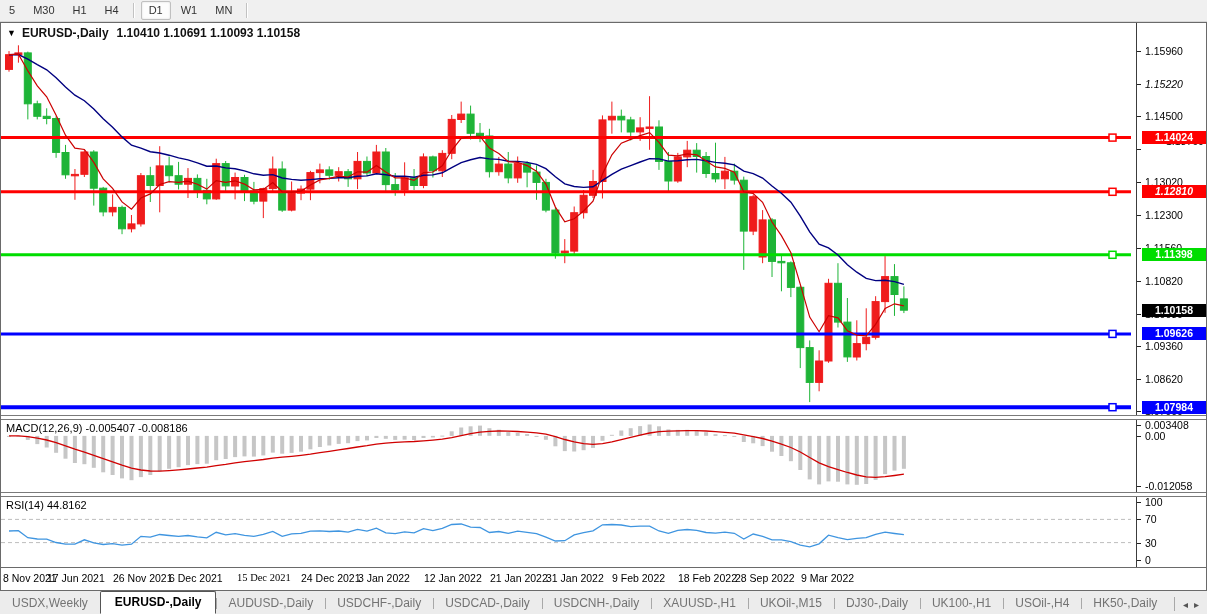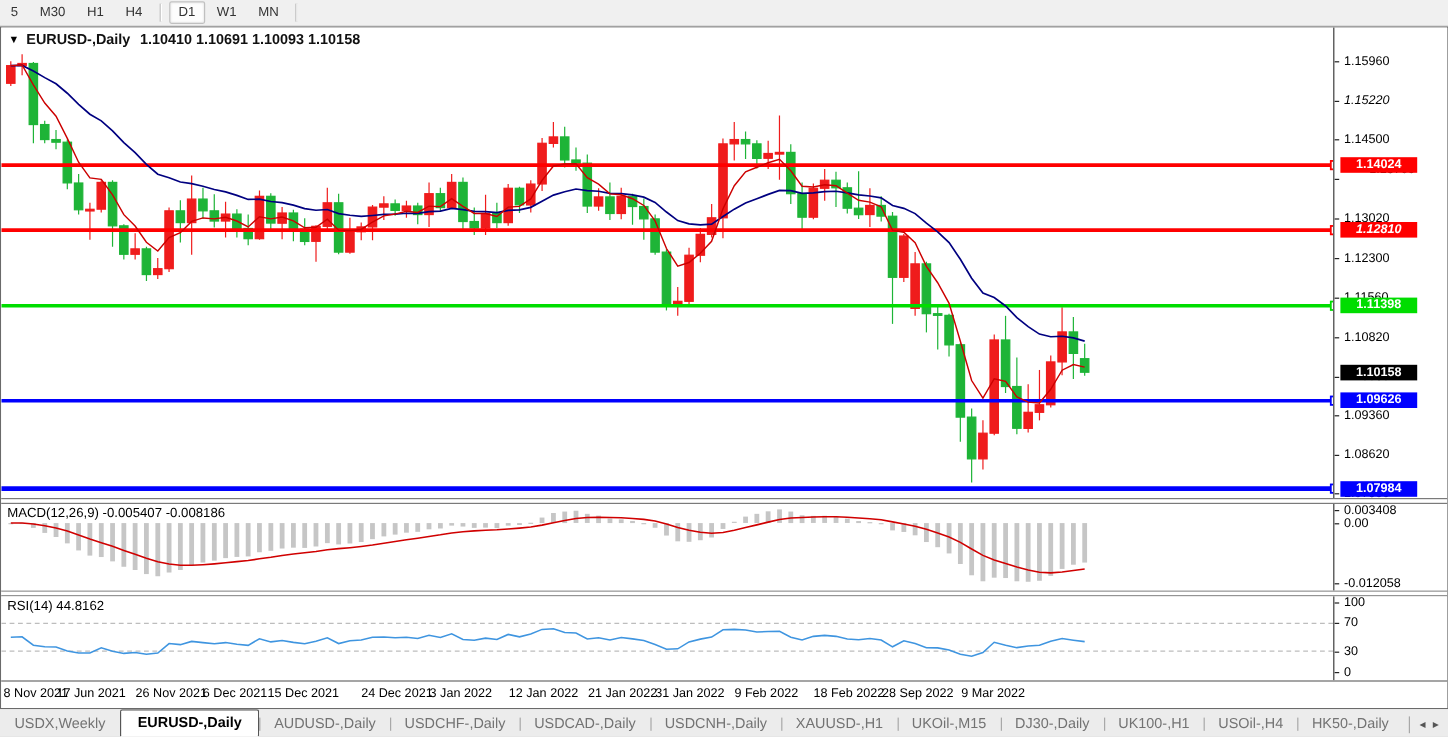--- a/index.html
+++ b/index.html
@@ -11,21 +11,21 @@
   .tf-btn.active{background:#fdfdfd;border:1px solid #c0c0c0;box-shadow:inset 0 0 2px #d8d8d8;}
   .tf-sep{width:1px;height:15px;background:#c2c2c2;margin:0 5px;border-right:1px solid #fff;}
   
   .chartwin{border:1px solid #6a6a6a;background:#fff;flex:0 0 auto;}
   .row{display:flex;position:relative;}
   .row-main{height:392px;}
   .row-macd{height:72px;}
   .row-rsi{height:70px;}
   .pane{position:relative;flex:1;overflow:hidden;background:#fff;}
   .pane svg{position:absolute;left:0;top:0;}
-  .axis{width:95px;position:relative;border-left:1px solid #3c3c3c;background:#fff;box-sizing:border-box;overflow:hidden;}
+  .axis{width:70px;position:relative;border-left:1px solid #3c3c3c;background:#fff;box-sizing:border-box;overflow:hidden;}
   .ptick{position:absolute;left:0;width:4px;height:1px;background:#222;}
   .alabel{position:absolute;left:8px;font-size:10.5px;color:#000;white-space:nowrap;}
   .badge{position:absolute;left:5px;width:64px;height:13px;line-height:13px;font-size:10.5px;font-weight:700;color:#fff;text-align:center;}
   .title-row{position:absolute;left:6px;top:3px;font-size:12px;font-weight:700;color:#111;display:flex;align-items:center;gap:8px;white-space:nowrap;}
   .tri{font-size:9px;margin-right:-2px;color:#000;}
   .plabel{position:absolute;left:5px;top:2px;font-size:11px;color:#000;white-space:nowrap;}
   .splitter{height:3px;background:#fff;border-top:1px solid #7a7a7a;border-bottom:1px solid #7a7a7a;box-sizing:content-box;}
   .datebar{height:23px;position:relative;background:#fff;border-top:1px solid #6a6a6a;box-sizing:border-box;overflow:hidden;}
   .dlabel{position:absolute;top:4px;font-size:10.5px;color:#000;white-space:nowrap;}
   
@@ -454,21 +454,21 @@
           <div class="ptick" style="top: 63px;"></div>
           <span class="alabel" style="top: 57px;">0</span>
         </div>
     </div>
 
     <div class="datebar" id="dateBar">
         <span class="dlabel" style="left: 2px;">8 Nov 2021</span>
         <span class="dlabel" style="left: 46px;">17 Jun 2021</span>
         <span class="dlabel" style="left: 112px;">26 Nov 2021</span>
         <span class="dlabel" style="left: 168px;">6 Dec 2021</span>
-        <span class="dlabel" style="left: 222px;">15 Dec 2021</span>
+        <span class="dlabel" style="left: 236px; font-family: Liberation Serif, serif;">15 Dec 2021</span>
         <span class="dlabel" style="left: 300px;">24 Dec 2021</span>
         <span class="dlabel" style="left: 357px;">3 Jan 2022</span>
         <span class="dlabel" style="left: 423px;">12 Jan 2022</span>
         <span class="dlabel" style="left: 489px;">21 Jan 2022</span>
         <span class="dlabel" style="left: 545px;">31 Jan 2022</span>
         <span class="dlabel" style="left: 611px;">9 Feb 2022</span>
         <span class="dlabel" style="left: 677px;">18 Feb 2022</span>
         <span class="dlabel" style="left: 734px;">28 Sep 2022</span>
         <span class="dlabel" style="left: 800px;">9 Mar 2022</span>
         <span class="dlabel" style="left: 865px; margin-top: 43px;">18 Mar 2022</span>

